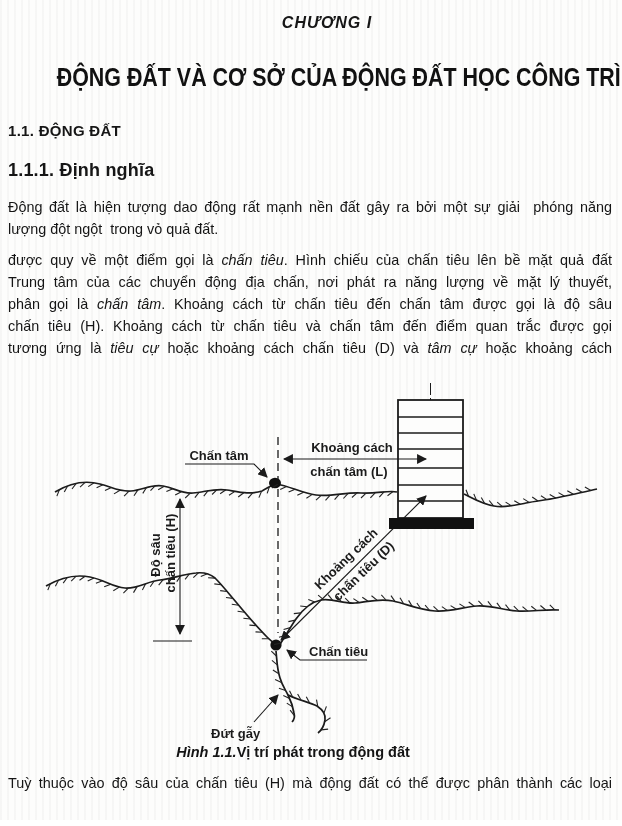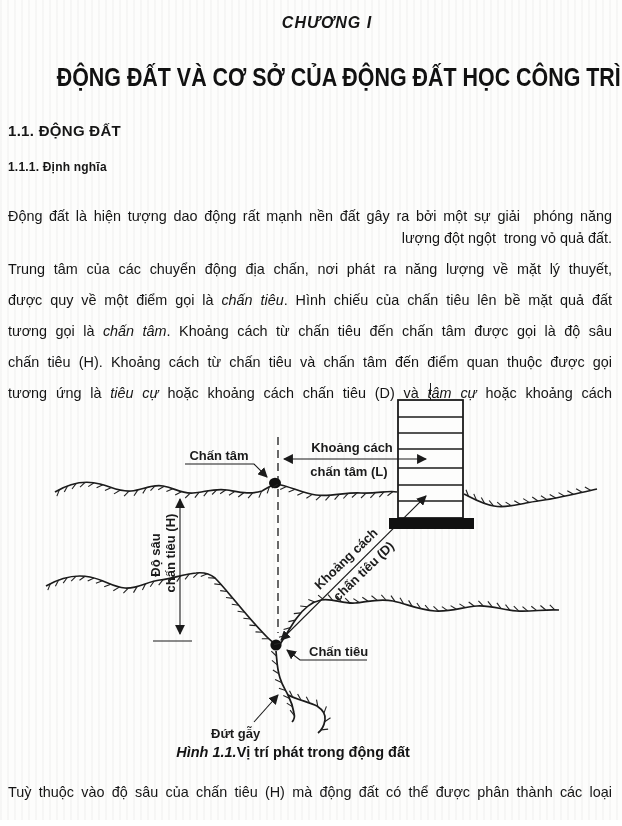--- a/index.html
+++ b/index.html
@@ -8,27 +8,27 @@
     background:#fdfdfc;
     background-image:repeating-linear-gradient(90deg,rgba(120,120,120,.05) 0 2px,rgba(255,255,255,0) 2px 7px);
     font-family:"Liberation Sans",sans-serif;color:#161616;text-decoration:underline;
   }
   .chapter{position:absolute;top:14px;left:16px;width:622px;text-align:center;
     font-style:italic;font-weight:bold;font-size:16px;letter-spacing:1px;}
   .title{position:absolute;top:57px;left:0;width:622px;text-align:center;white-space:nowrap;margin:0;}
   .title-inner{display:inline-block;transform:scaleX(.84);transform-origin:50% 50%;
     font-weight:bold;font-size:25.5px;color:#111;}
   .h2{position:absolute;top:122px;left:8px;font-weight:bold;font-size:15px;letter-spacing:.3px;}
-  .h3{position:absolute;top:160px;left:8px;font-weight:bold;font-size:12px;letter-spacing:.2px;}
+  .h3{position:absolute;top:160px;left:8px;font-weight:bold;font-size:18px;letter-spacing:.2px;}
   .para{position:absolute;left:8px;width:604px;font-size:14.4px;color:#151515;}
   #p1{top:196px}
   #p2{top:249px}
   #p3{top:772px}
-  .tline{line-height:22px;white-space:pre-wrap;text-align:right;}
-  .just{text-align:justify;text-align-last:justify;margin-top:9px;}
+  .tline{line-height:22px;white-space:pre-wrap;}
+  .just{text-align:justify;text-align-last:justify;}
   .figure{position:absolute;top:378px;left:0;}
   .caption{position:absolute;top:744px;left:-18px;width:622px;text-align:center;
     font-size:14.5px;font-weight:bold;color:#141414;}
   .caption i{}
   
   .fl{font-family:"Liberation Sans",sans-serif;font-size:13px;font-weight:bold;fill:#1b1b1b;}
   .ln{stroke:#1b1b1b;fill:none;}
   .ground{stroke-width:1.7;}
   .thin{stroke-width:1.1;}
   .dash{stroke-width:1.3;stroke-dasharray:8 5;}
@@ -47,24 +47,24 @@
   <h1 class="title"><span class="title-inner">ĐỘNG ĐẤT VÀ CƠ SỞ CỦA ĐỘNG ĐẤT HỌC CÔNG TRÌNH</span></h1>
 
   <div class="h2">1.1. ĐỘNG ĐẤT</div>
   <div class="h3">1.1.1. Định nghĩa</div>
 
   <div class="para" id="p1">
       <div class="tline just"><span>Động đất là hiện tượng dao động rất mạnh nền đất gây ra bởi một sự giải  phóng năng</span></div>
       <div class="tline"><span>lượng đột ngột  trong vỏ quả đất.</span></div>
     </div>
   <div class="para" id="p2">
+      <div class="tline just"><span>được quy về một điểm gọi là </span><i>chấn tiêu</i><span>. Hình chiếu của chấn tiêu lên bề mặt quả đất</span></div>
       <div class="tline just"><span>Trung tâm của các chuyển động địa chấn, nơi phát ra năng lượng về mặt lý thuyết,</span></div>
-      <div class="tline just"><span>được quy về một điểm gọi là </span><i>chấn tiêu</i><span>. Hình chiếu của chấn tiêu lên bề mặt quả đất</span></div>
-      <div class="tline just"><span>tương gọi là </span><i>chấn tâm</i><span>. Khoảng cách từ chấn tiêu đến chấn tâm được gọi là độ sâu</span></div>
-      <div class="tline just"><span>chấn tiêu (H). Khoảng cách từ chấn tiêu và chấn tâm đến điểm quan thuộc được gọi</span></div>
+      <div class="tline just"><span>phân gọi là </span><i>chấn tâm</i><span>. Khoảng cách từ chấn tiêu đến chấn tâm được gọi là độ sâu</span></div>
+      <div class="tline just"><span>chấn tiêu (H). Khoảng cách từ chấn tiêu và chấn tâm đến điểm quan trắc được gọi</span></div>
       <div class="tline just"><span>tương ứng là </span><i>tiêu cự</i><span> hoặc khoảng cách chấn tiêu (D) và </span><i>tâm cự</i><span> hoặc khoảng cách</span></div>
     </div>
 
   <svg class="figure" width="622" height="368" viewBox="0 378 622 368" xmlns="http://www.w3.org/2000/svg">
     <defs>
       <marker id="ah" viewBox="0 0 10 10" refX="9" refY="5" markerWidth="9" markerHeight="9" orient="auto-start-reverse" markerUnits="strokeWidth">
         <path d="M0,0 L10,5 L0,10 z" fill="#1b1b1b"></path>
       </marker>
     </defs>
 

